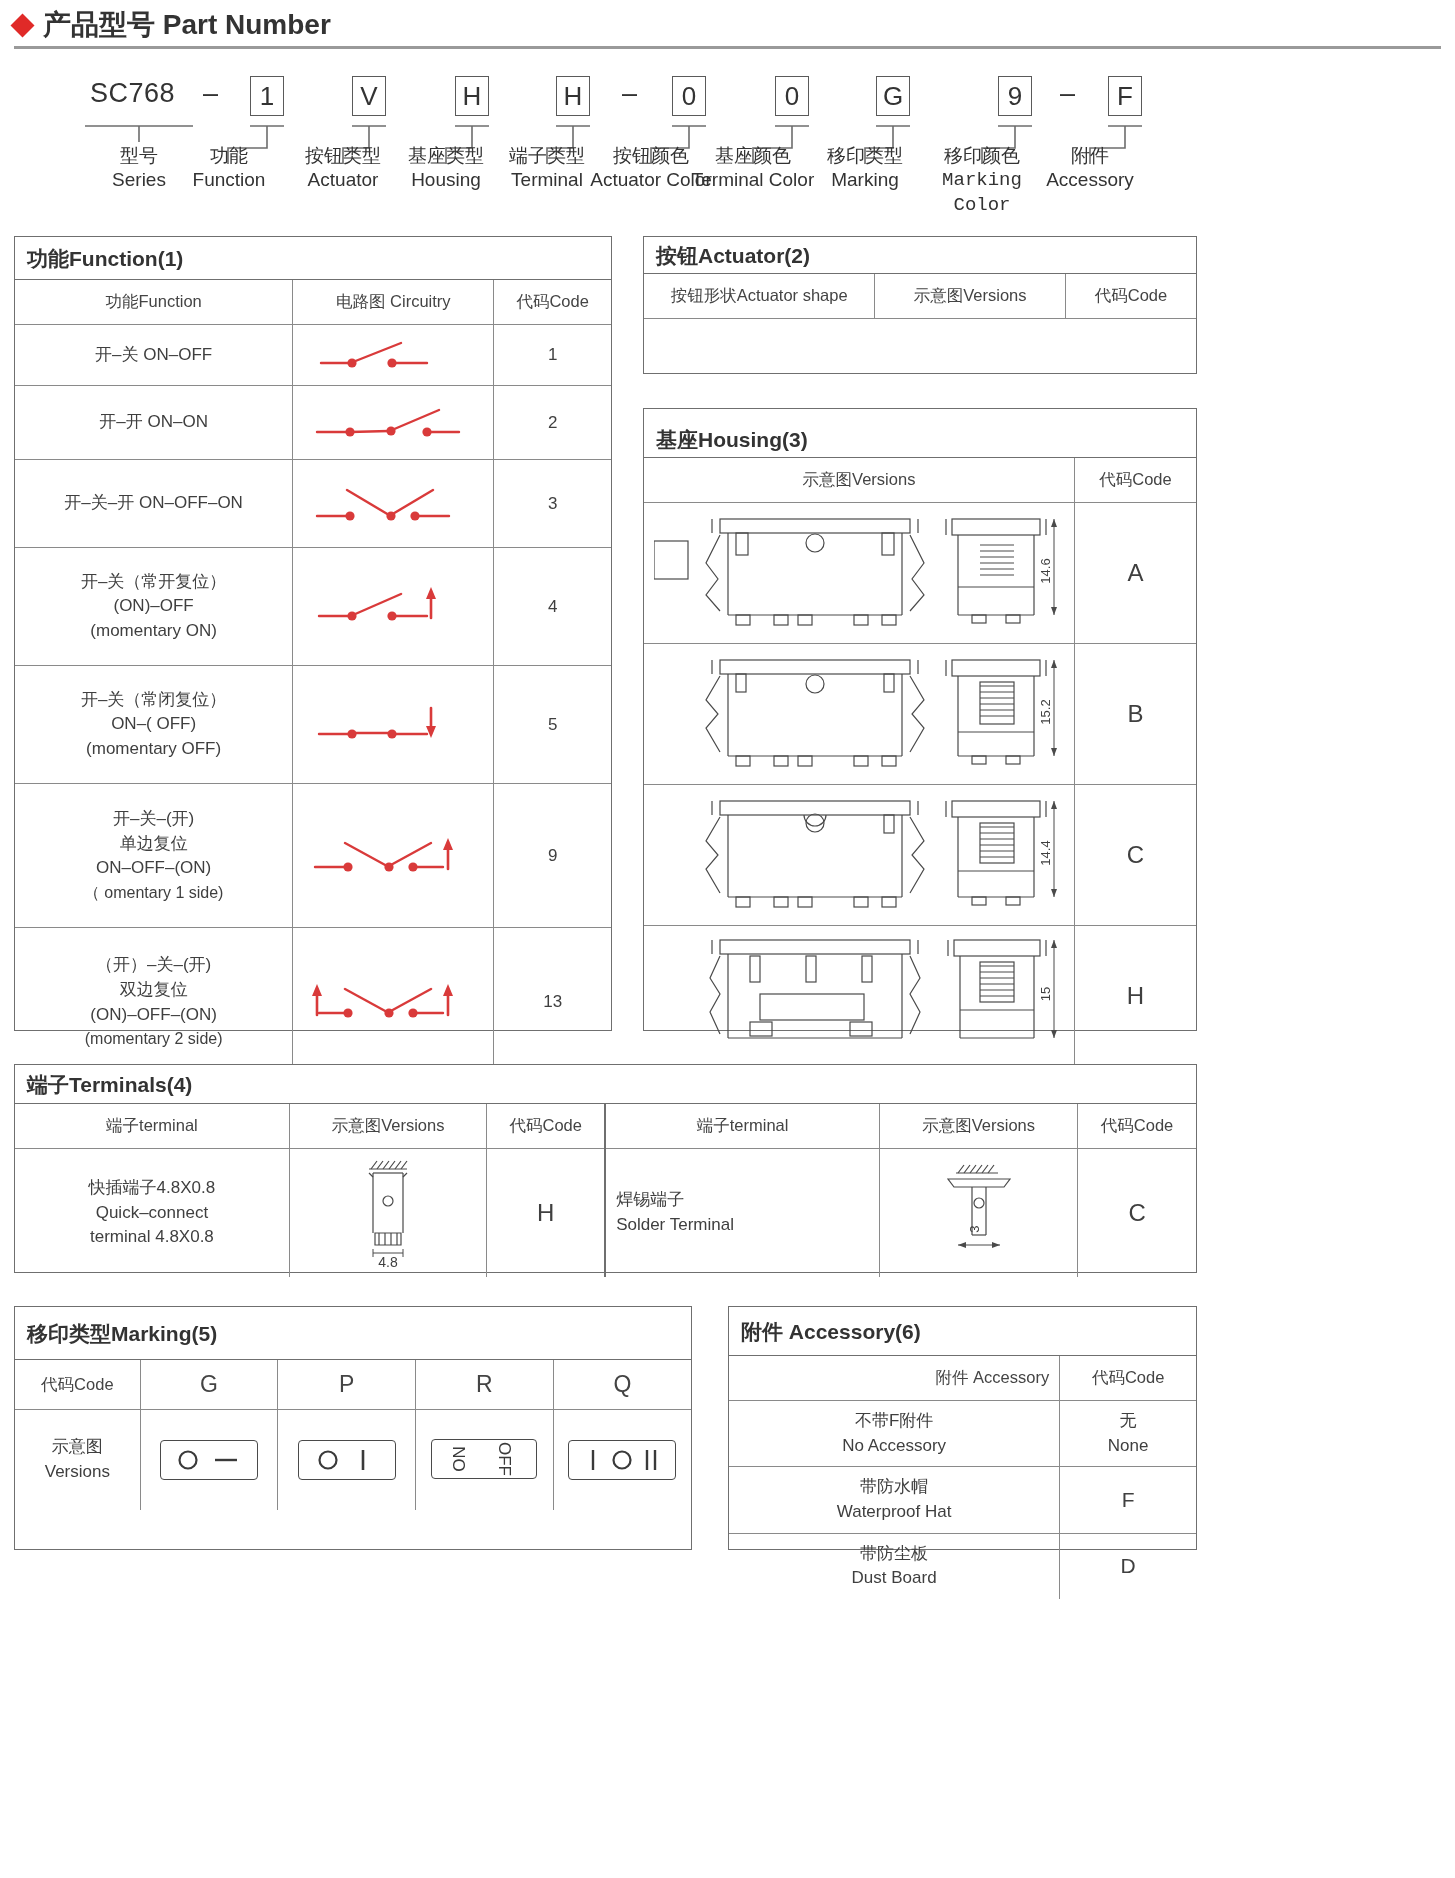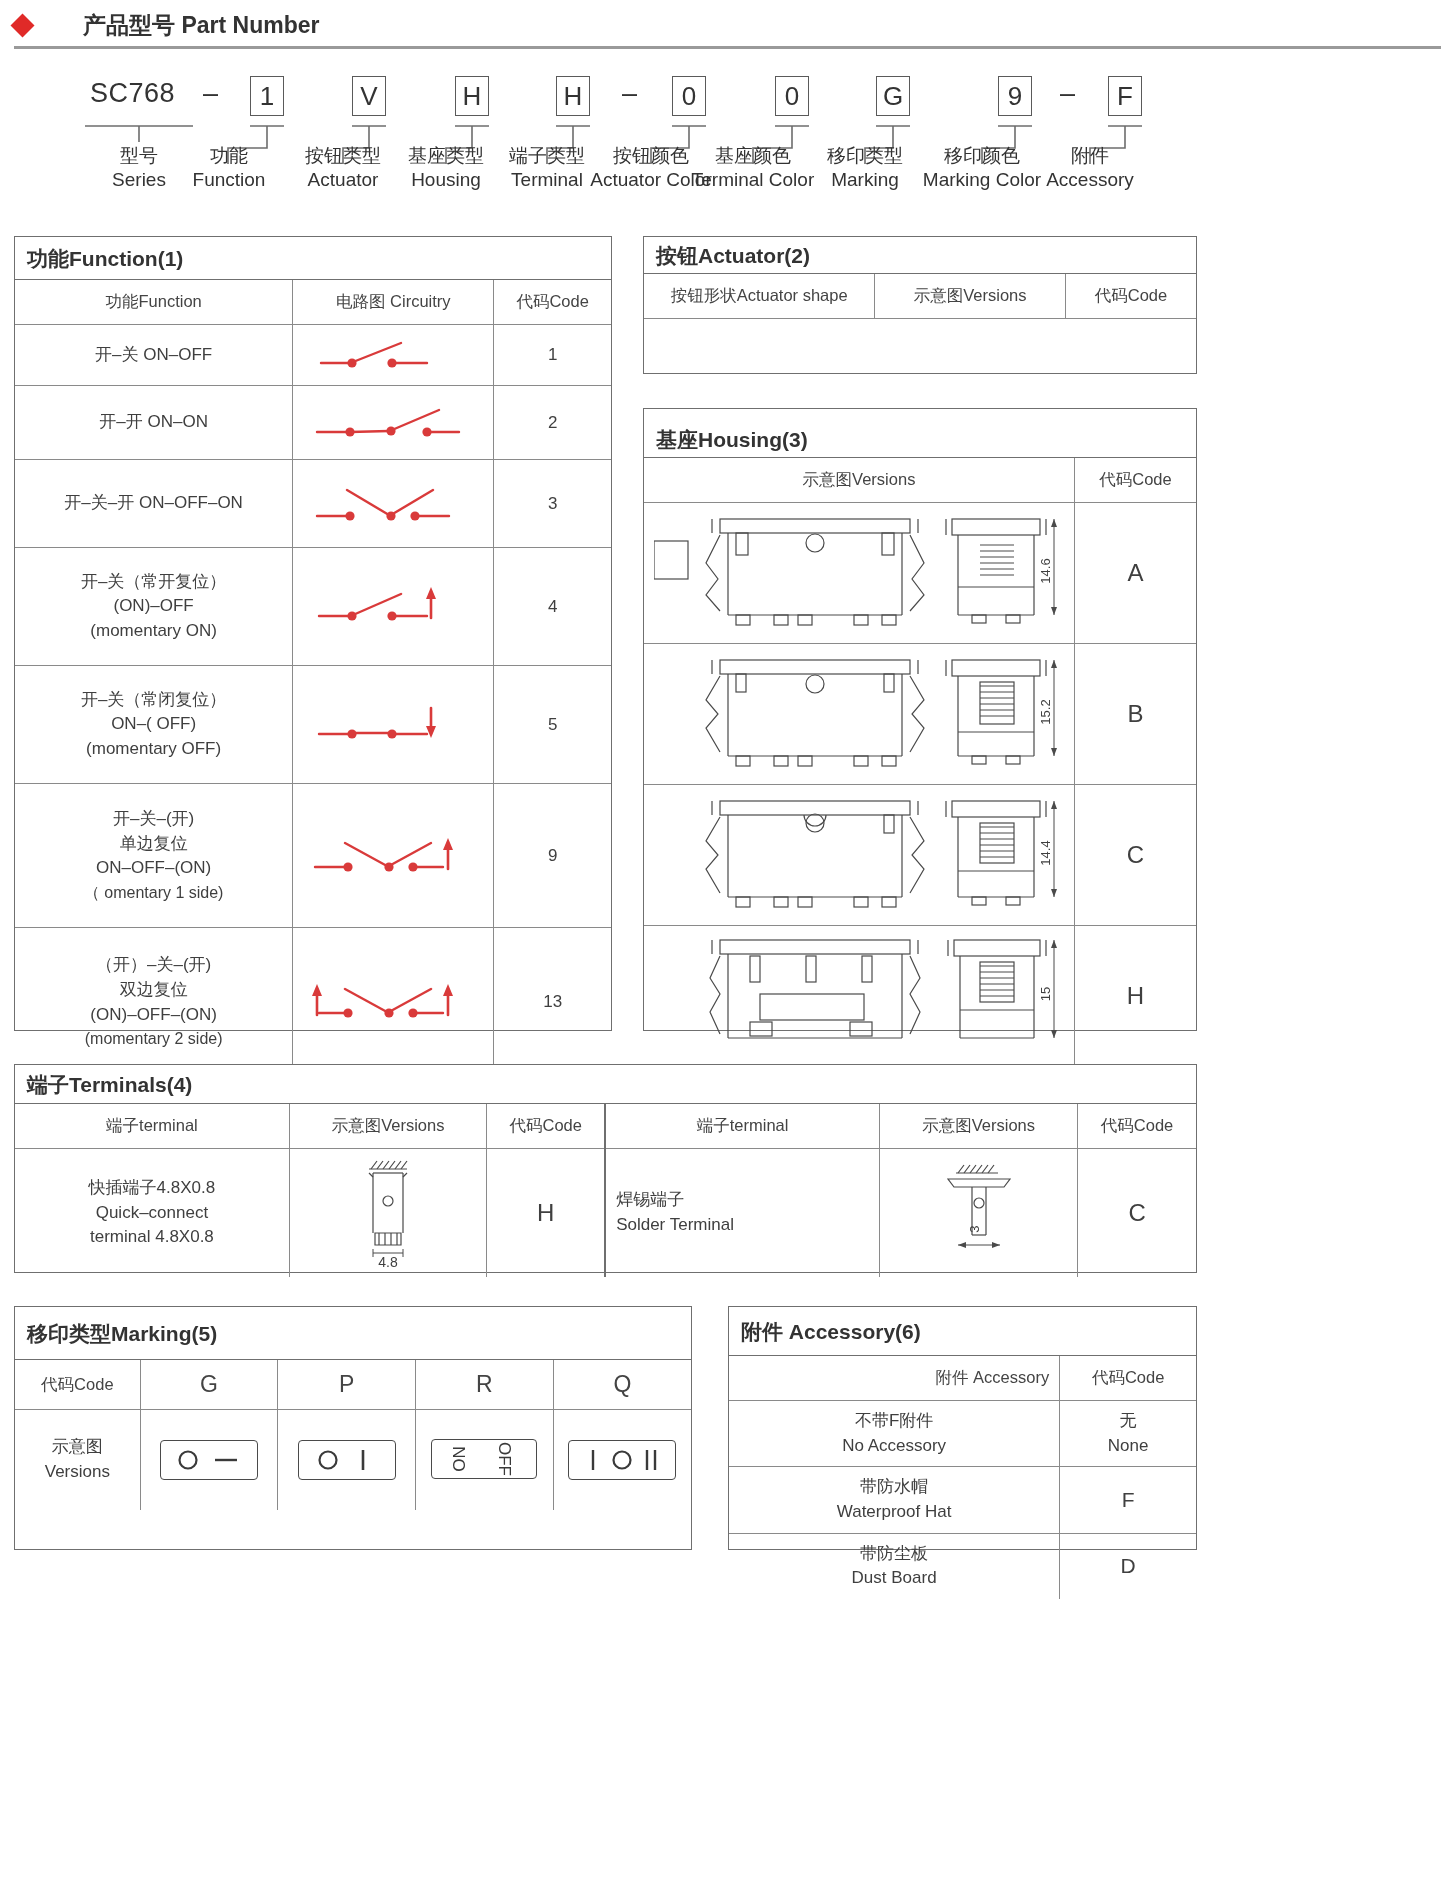--- a/index.html
+++ b/index.html
@@ -11,21 +11,21 @@
     color: #3a3a3a;
     position: relative;
     overflow: hidden;
   }
   .page { position: relative; width: 1455px; height: 1878px; padding: 0; }
 
   
   .header { position:absolute; left:14px; top:8px; width:1427px; height:48px; }
   .hdr-row { display:flex; align-items:center; gap:12px; height:34px; }
   .diamond { width:17px; height:17px; background:#e02a28; transform:rotate(45deg); display:inline-block; flex:none; }
-  .hdr-title { font-size:23px; color:#333; font-weight:bold; letter-spacing:0px; white-space:nowrap;margin-left:40px; }
+  .hdr-title { font-size:28px; color:#333; font-weight:bold; letter-spacing:0px; white-space:nowrap; }
   .hdr-title .en { font-weight:bold; }
   .hdr-rule { position:absolute; left:0; top:38px; width:1427px; height:3px; background:#9a9a9a; }
 
   
   .pn { position:absolute; left:0px; top:64px; width:1455px; height:160px; }
   .code-box {
     position:absolute; border:1.6px solid #5a5a5a; background:#fff;
     width:34px; height:40px; display:flex; align-items:center; justify-content:center;
     font-size:26px; color:#333;
   }
@@ -148,21 +148,21 @@
     <div class="pn-label" style="left:690px; top:80px; width:126px;">
       <span class="cn">基座颜色</span>
       <span class="en" style="white-space:normal;">Terminal Color</span>
     </div>
     <div class="pn-label" style="left:802px; top:80px; width:126px;">
       <span class="cn">移印类型</span>
       <span class="en">Marking</span>
     </div>
     <div class="pn-label" style="left:919px; top:80px; width:126px;">
       <span class="cn">移印颜色</span>
-      <span class="en" style="white-space:normal;">Marking Color</span>
+      <span class="en" style="white-space:normal;font-family:Liberation Mono, monospace;">Marking Color</span>
     </div>
     <div class="pn-label" style="left:1027px; top:80px; width:126px;">
       <span class="cn">附件</span>
       <span class="en">Accessory</span>
     </div>
   </div>
 
   <div class="tbl" style="left:14px; top:236px; width:598px; height:795px;">
     <div class="tbl-title">功能Function(1)</div>
     <table class="grid">

